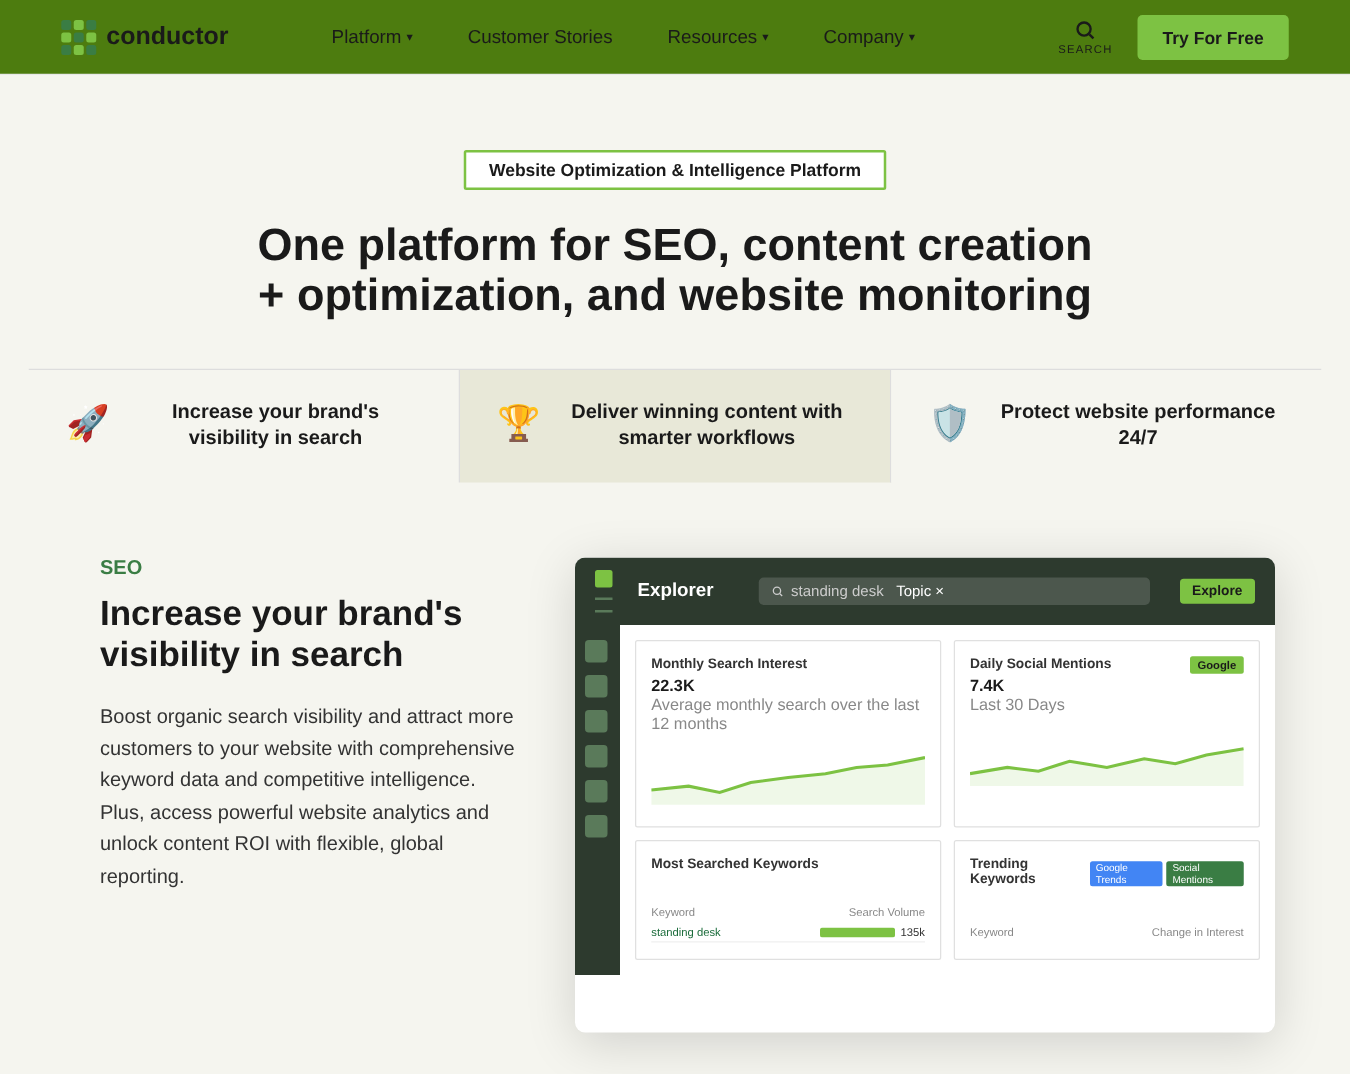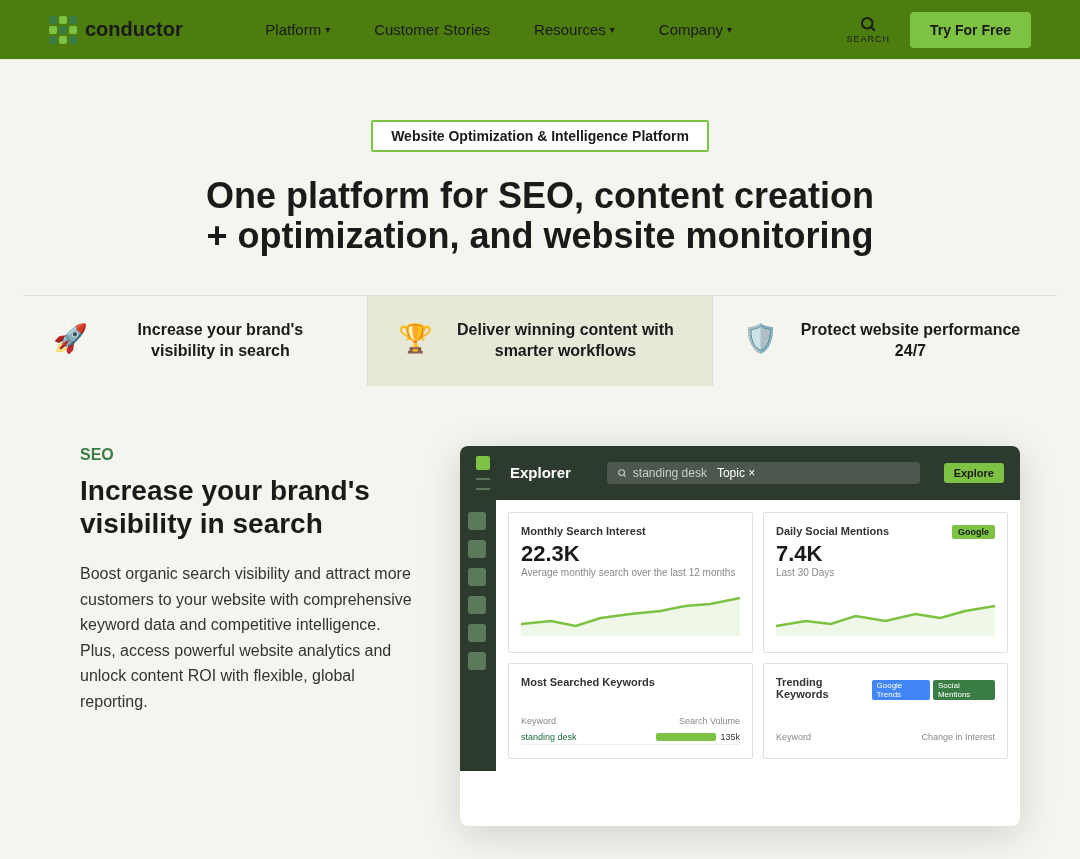--- a/index.html
+++ b/index.html
@@ -92,22 +92,22 @@
       flex: 1; background: rgba(255,255,255,0.15); border-radius: 4px; padding: 4px 10px;
       color: #ccc; font-size: 12px; display: flex; align-items: center; gap: 6px;
     }
     .explore-btn { background: #7dc243; color: #1a1a1a; font-size: 11px; font-weight: 700; padding: 4px 10px; border-radius: 3px; }
 
     .dash-body { display: flex; }
     .dash-main { flex: 1; padding: 12px; display: grid; grid-template-columns: 1fr 1fr; grid-template-rows: auto auto; gap: 10px; }
 
     .dash-card { background: #fff; border: 1px solid #e0e0e0; border-radius: 2px; padding: 12px; }
     .dash-card-title { font-size: 11px; font-weight: 600; color: #333; margin-bottom: 4px; }
-    .dash-metric { font-size: 22px; font-weight: 700; color: #1a1a1a; }
-    .dash-sub { font-size: 10px; color: #888; margin-bottom: 8px; }
+    .dash-metric { font-size: 13px; font-weight: 700; color: #1a1a1a; }
+    .dash-sub { font-size: 13px; color: #888; margin-bottom: 8px; }
 
     
     .mini-chart { height: 50px; }
 
     
     .dash-table { font-size: 9px; }
     .dash-table-header { display: flex; justify-content: space-between; color: #888; margin-bottom: 4px; margin-top: 28px; }
     .dash-table-row { display: flex; justify-content: space-between; align-items: center; padding: 2px 0; border-bottom: 1px solid #f0f0f0; }
     .dash-table-row .bar-wrap { flex: 0 0 60px; height: 8px; background: #f0f0f0; border-radius: 2px; overflow: hidden; margin-left: 8px; }
     .dash-table-row .bar { height: 100%; background: #7dc243; }

